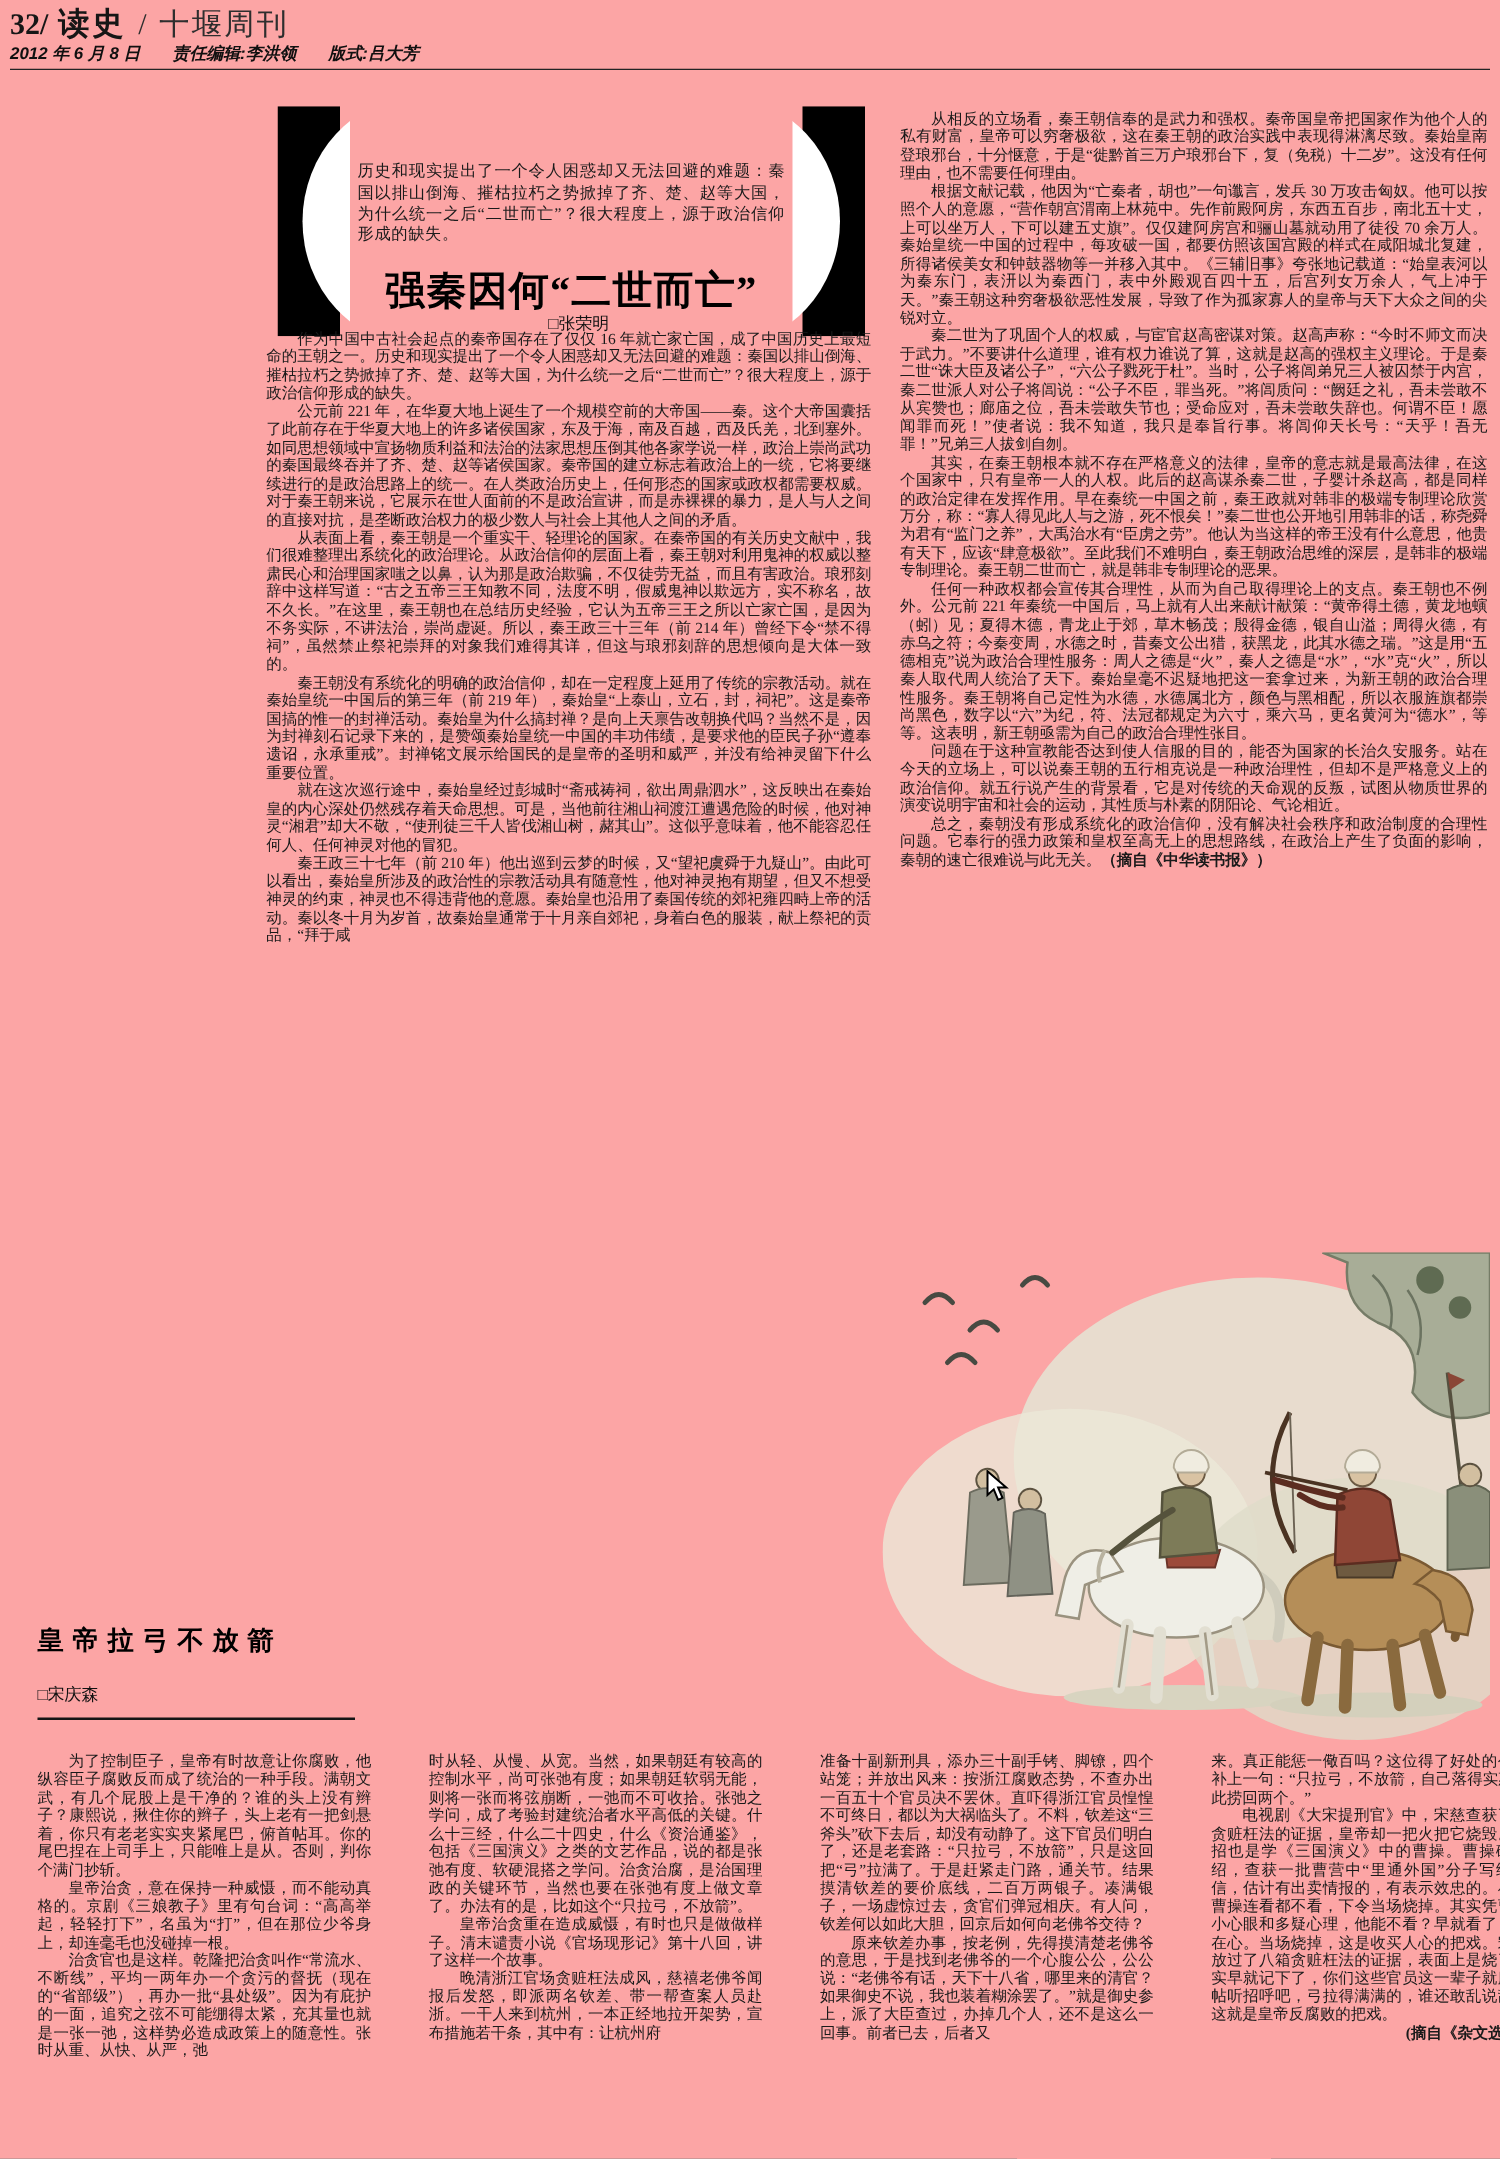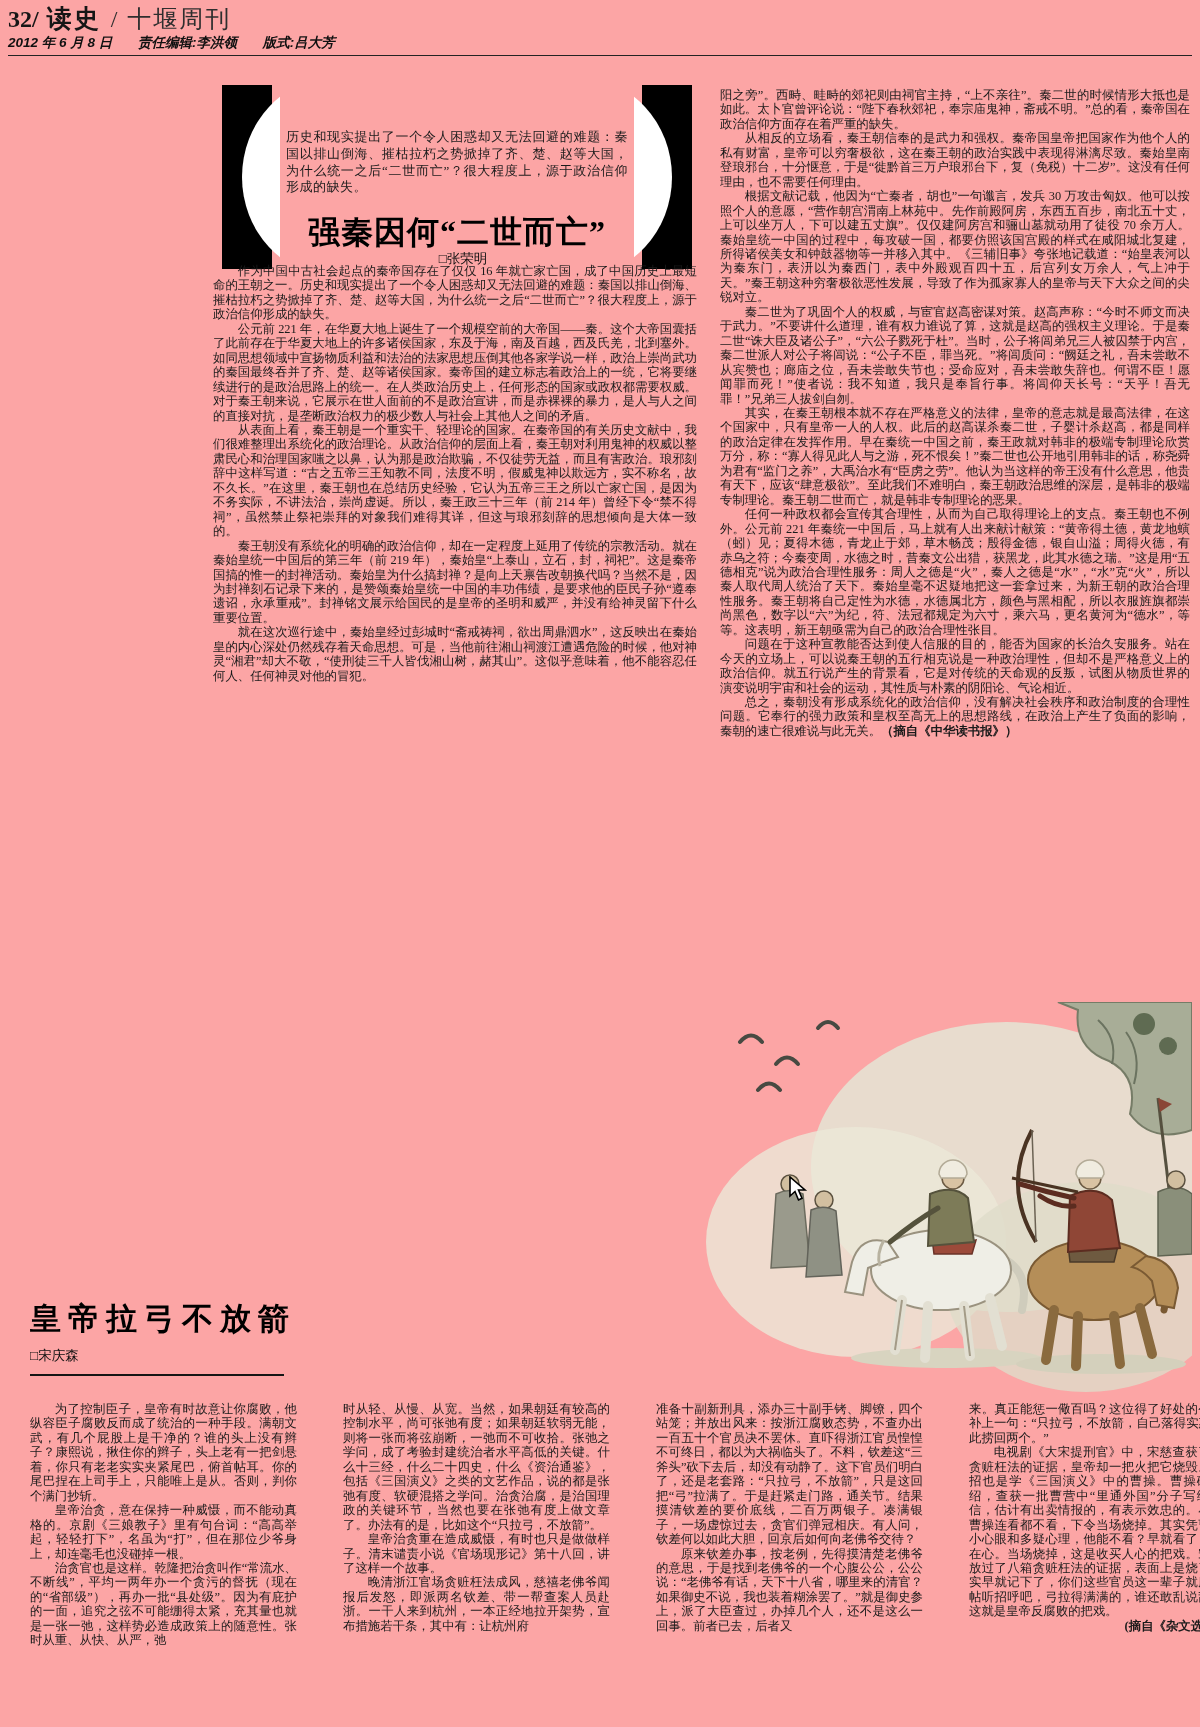--- a/index.html
+++ b/index.html
@@ -25,21 +25,21 @@
   .q-byline{position:absolute;left:0;right:0;top:165px;text-align:center;
             font-family:"Liberation Sans","DejaVu Sans",sans-serif;font-size:13.5px;color:#111;padding-left:12px;}
   
   .mcol{overflow:hidden;}
   .mcol-left{position:absolute;left:213px;top:264px;width:484px;height:748px;}
   .mcol-right{position:absolute;left:720px;top:88px;width:470px;height:924px;}
   .para{margin:0;text-indent:2em;text-align:justify;font-size:12.4px;line-height:14.45px;color:#1a1a1a;}
   .para.noind{text-indent:0;}
   .mcol .para b,.bcol .para b{font-weight:bold;font-family:Liberation Mono, monospace;}
   
-  .b-title{position:absolute;left:30px;top:1298px;margin:0;font-size:31px;font-weight:bold;
+  .b-title{position:absolute;left:30px;top:1298px;margin:0;font-size:21px;font-weight:bold;
            letter-spacing:7px;color:#000;}
   .b-byline{position:absolute;left:30px;top:1347px;font-family:"Liberation Sans","DejaVu Sans",sans-serif;
             font-size:13.5px;color:#111;}
   .b-rule{position:absolute;left:30px;top:1374px;width:254px;height:2px;background:#151515;}
   .bcols{position:absolute;left:30px;top:1402px;width:1160px;height:322px;display:flex;gap:46px;}
   .bcol{flex:0 0 267px;overflow:hidden;}
   .src-line{text-indent:0;text-align:right;font-weight:bold;padding-right:4px;}
   
   #illustration{position:absolute;left:706px;top:1002px;width:486px;height:392px;margin:0;}
   #cursor{position:absolute;left:788px;top:1176px;width:22px;height:26px;}
@@ -77,23 +77,23 @@
       <h1 class="q-title">强秦因何“二世而亡”</h1>
       <div class="q-byline">□张荣明</div>
     </div>
 
     <div class="mcol mcol-left">
         <p class="para">作为中国中古社会起点的秦帝国存在了仅仅 16 年就亡家亡国，成了中国历史上最短命的王朝之一。历史和现实提出了一个令人困惑却又无法回避的难题：秦国以排山倒海、摧枯拉朽之势掀掉了齐、楚、赵等大国，为什么统一之后“二世而亡”？很大程度上，源于政治信仰形成的缺失。</p>
         <p class="para">公元前 221 年，在华夏大地上诞生了一个规模空前的大帝国——秦。这个大帝国囊括了此前存在于华夏大地上的许多诸侯国家，东及于海，南及百越，西及氏羌，北到塞外。如同思想领域中宣扬物质利益和法治的法家思想压倒其他各家学说一样，政治上崇尚武功的秦国最终吞并了齐、楚、赵等诸侯国家。秦帝国的建立标志着政治上的一统，它将要继续进行的是政治思路上的统一。在人类政治历史上，任何形态的国家或政权都需要权威。对于秦王朝来说，它展示在世人面前的不是政治宣讲，而是赤裸裸的暴力，是人与人之间的直接对抗，是垄断政治权力的极少数人与社会上其他人之间的矛盾。</p>
         <p class="para">从表面上看，秦王朝是一个重实干、轻理论的国家。在秦帝国的有关历史文献中，我们很难整理出系统化的政治理论。从政治信仰的层面上看，秦王朝对利用鬼神的权威以整肃民心和治理国家嗤之以鼻，认为那是政治欺骗，不仅徒劳无益，而且有害政治。琅邪刻辞中这样写道：“古之五帝三王知教不同，法度不明，假威鬼神以欺远方，实不称名，故不久长。”在这里，秦王朝也在总结历史经验，它认为五帝三王之所以亡家亡国，是因为不务实际，不讲法治，崇尚虚诞。所以，秦王政三十三年（前 214 年）曾经下令“禁不得祠”，虽然禁止祭祀崇拜的对象我们难得其详，但这与琅邪刻辞的思想倾向是大体一致的。</p>
         <p class="para">秦王朝没有系统化的明确的政治信仰，却在一定程度上延用了传统的宗教活动。就在秦始皇统一中国后的第三年（前 219 年），秦始皇“上泰山，立石，封，祠祀”。这是秦帝国搞的惟一的封禅活动。秦始皇为什么搞封禅？是向上天禀告改朝换代吗？当然不是，因为封禅刻石记录下来的，是赞颂秦始皇统一中国的丰功伟绩，是要求他的臣民子孙“遵奉遗诏，永承重戒”。封禅铭文展示给国民的是皇帝的圣明和威严，并没有给神灵留下什么重要位置。</p>
         <p class="para">就在这次巡行途中，秦始皇经过彭城时“斋戒祷祠，欲出周鼎泗水”，这反映出在秦始皇的内心深处仍然残存着天命思想。可是，当他前往湘山祠渡江遭遇危险的时候，他对神灵“湘君”却大不敬，“使刑徒三千人皆伐湘山树，赭其山”。这似乎意味着，他不能容忍任何人、任何神灵对他的冒犯。</p>
+        <p class="para">秦王政三十七年（前 210 年）他出巡到云梦的时候，又“望祀虞舜于九疑山”。由此可以看出，秦始皇所涉及的政治性的宗教活动具有随意性，他对神灵抱有期望，但又不想受神灵的约束，神灵也不得违背他的意愿。秦始皇也沿用了秦国传统的郊祀雍四畤上帝的活动。秦以冬十月为岁首，故秦始皇通常于十月亲自郊祀，身着白色的服装，献上祭祀的贡品，“拜于咸</p>
       </div>
     <div class="mcol mcol-right">
-        <p class="para noind">阳之旁”。西畤、畦畤的郊祀则由祠官主持，“上不亲往”。秦二世的时候情形大抵也是如此。太卜官曾评论说：“陛下春秋郊祀，奉宗庙鬼神，斋戒不明。”总的看，秦帝国在政治信仰方面存在着严重的缺失。</p>
         <p class="para">从相反的立场看，秦王朝信奉的是武力和强权。秦帝国皇帝把国家作为他个人的私有财富，皇帝可以穷奢极欲，这在秦王朝的政治实践中表现得淋漓尽致。秦始皇南登琅邪台，十分惬意，于是“徙黔首三万户琅邪台下，复（免税）十二岁”。这没有任何理由，也不需要任何理由。</p>
         <p class="para">根据文献记载，他因为“亡秦者，胡也”一句谶言，发兵 30 万攻击匈奴。他可以按照个人的意愿，“营作朝宫渭南上林苑中。先作前殿阿房，东西五百步，南北五十丈，上可以坐万人，下可以建五丈旗”。仅仅建阿房宫和骊山墓就动用了徒役 70 余万人。秦始皇统一中国的过程中，每攻破一国，都要仿照该国宫殿的样式在咸阳城北复建，所得诸侯美女和钟鼓器物等一并移入其中。《三辅旧事》夸张地记载道：“始皇表河以为秦东门，表汧以为秦西门，表中外殿观百四十五，后宫列女万余人，气上冲于天。”秦王朝这种穷奢极欲恶性发展，导致了作为孤家寡人的皇帝与天下大众之间的尖锐对立。</p>
         <p class="para">秦二世为了巩固个人的权威，与宦官赵高密谋对策。赵高声称：“今时不师文而决于武力。”不要讲什么道理，谁有权力谁说了算，这就是赵高的强权主义理论。于是秦二世“诛大臣及诸公子”，“六公子戮死于杜”。当时，公子将闾弟兄三人被囚禁于内宫，秦二世派人对公子将闾说：“公子不臣，罪当死。”将闾质问：“阙廷之礼，吾未尝敢不从宾赞也；廊庙之位，吾未尝敢失节也；受命应对，吾未尝敢失辞也。何谓不臣！愿闻罪而死！”使者说：我不知道，我只是奉旨行事。将闾仰天长号：“天乎！吾无罪！”兄弟三人拔剑自刎。</p>
         <p class="para">其实，在秦王朝根本就不存在严格意义的法律，皇帝的意志就是最高法律，在这个国家中，只有皇帝一人的人权。此后的赵高谋杀秦二世，子婴计杀赵高，都是同样的政治定律在发挥作用。早在秦统一中国之前，秦王政就对韩非的极端专制理论欣赏万分，称：“寡人得见此人与之游，死不恨矣！”秦二世也公开地引用韩非的话，称尧舜为君有“监门之养”，大禹治水有“臣虏之劳”。他认为当这样的帝王没有什么意思，他贵有天下，应该“肆意极欲”。至此我们不难明白，秦王朝政治思维的深层，是韩非的极端专制理论。秦王朝二世而亡，就是韩非专制理论的恶果。</p>
         <p class="para">任何一种政权都会宣传其合理性，从而为自己取得理论上的支点。秦王朝也不例外。公元前 221 年秦统一中国后，马上就有人出来献计献策：“黄帝得土德，黄龙地螾（蚓）见；夏得木德，青龙止于郊，草木畅茂；殷得金德，银自山溢；周得火德，有赤乌之符；今秦变周，水德之时，昔秦文公出猎，获黑龙，此其水德之瑞。”这是用“五德相克”说为政治合理性服务：周人之德是“火”，秦人之德是“水”，“水”克“火”，所以秦人取代周人统治了天下。秦始皇毫不迟疑地把这一套拿过来，为新王朝的政治合理性服务。秦王朝将自己定性为水德，水德属北方，颜色与黑相配，所以衣服旌旗都崇尚黑色，数字以“六”为纪，符、法冠都规定为六寸，乘六马，更名黄河为“德水”，等等。这表明，新王朝亟需为自己的政治合理性张目。</p>
         <p class="para">问题在于这种宣教能否达到使人信服的目的，能否为国家的长治久安服务。站在今天的立场上，可以说秦王朝的五行相克说是一种政治理性，但却不是严格意义上的政治信仰。就五行说产生的背景看，它是对传统的天命观的反叛，试图从物质世界的演变说明宇宙和社会的运动，其性质与朴素的阴阳论、气论相近。</p>
         <p class="para">总之，秦朝没有形成系统化的政治信仰，没有解决社会秩序和政治制度的合理性问题。它奉行的强力政策和皇权至高无上的思想路线，在政治上产生了负面的影响，秦朝的速亡很难说与此无关。<b>（摘自《中华读书报》）</b></p>
       </div>
   </section>
 

